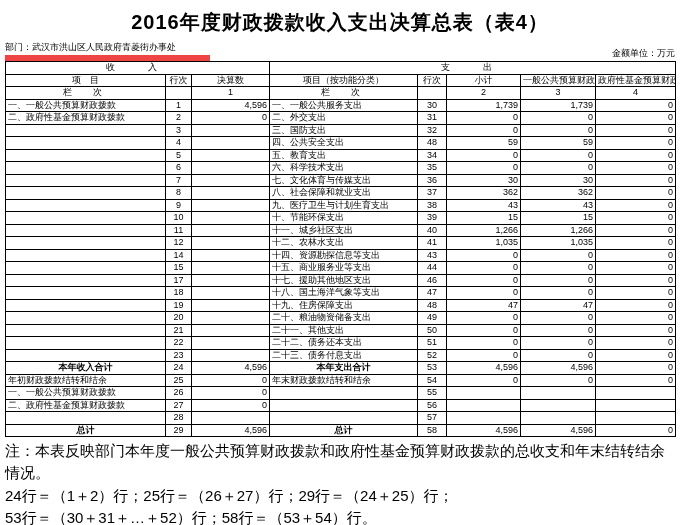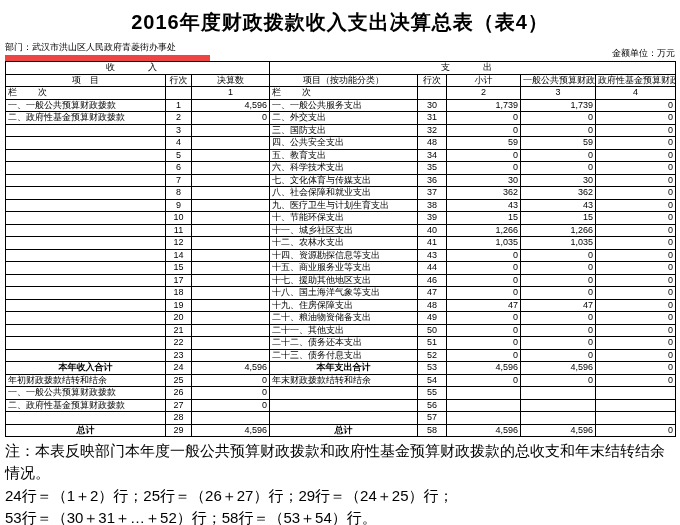--- a/index.html
+++ b/index.html
@@ -23,21 +23,21 @@
     border-collapse:collapse; table-layout:fixed;
     width:670px; margin:0 5px;
   }
   table.main td {
     border:1px solid #000; font-size:9px; line-height:1.05;
     padding:0 2px; height:11.5px; overflow:hidden; white-space:nowrap;
     vertical-align:middle;
   }
   td.banner { text-align:center; letter-spacing:12px; height:12px; padding-left:14px; }
   td.colhead { text-align:center; white-space:normal; height:32px; line-height:1.2; }
-  td.rankhead { text-align:left; height:12px; letter-spacing:6px; padding-left:8px; }
+  td.rankhead { text-align:center; height:12px; letter-spacing:6px; padding-left:8px; }
   td.ranknum { text-align:center; height:12px; letter-spacing:0; padding-left:2px; }
   td.item { text-align:left; }
   td.line { text-align:center; }
   td.num  { text-align:right; }
   td.bold-center { text-align:center; font-weight:bold; }
   .notes { font-size:15px; margin:3px 5px 8px 5px; line-height:1.45; }
   .notes div { margin-bottom:1px; }
 </style>
 </head>
 <body>

